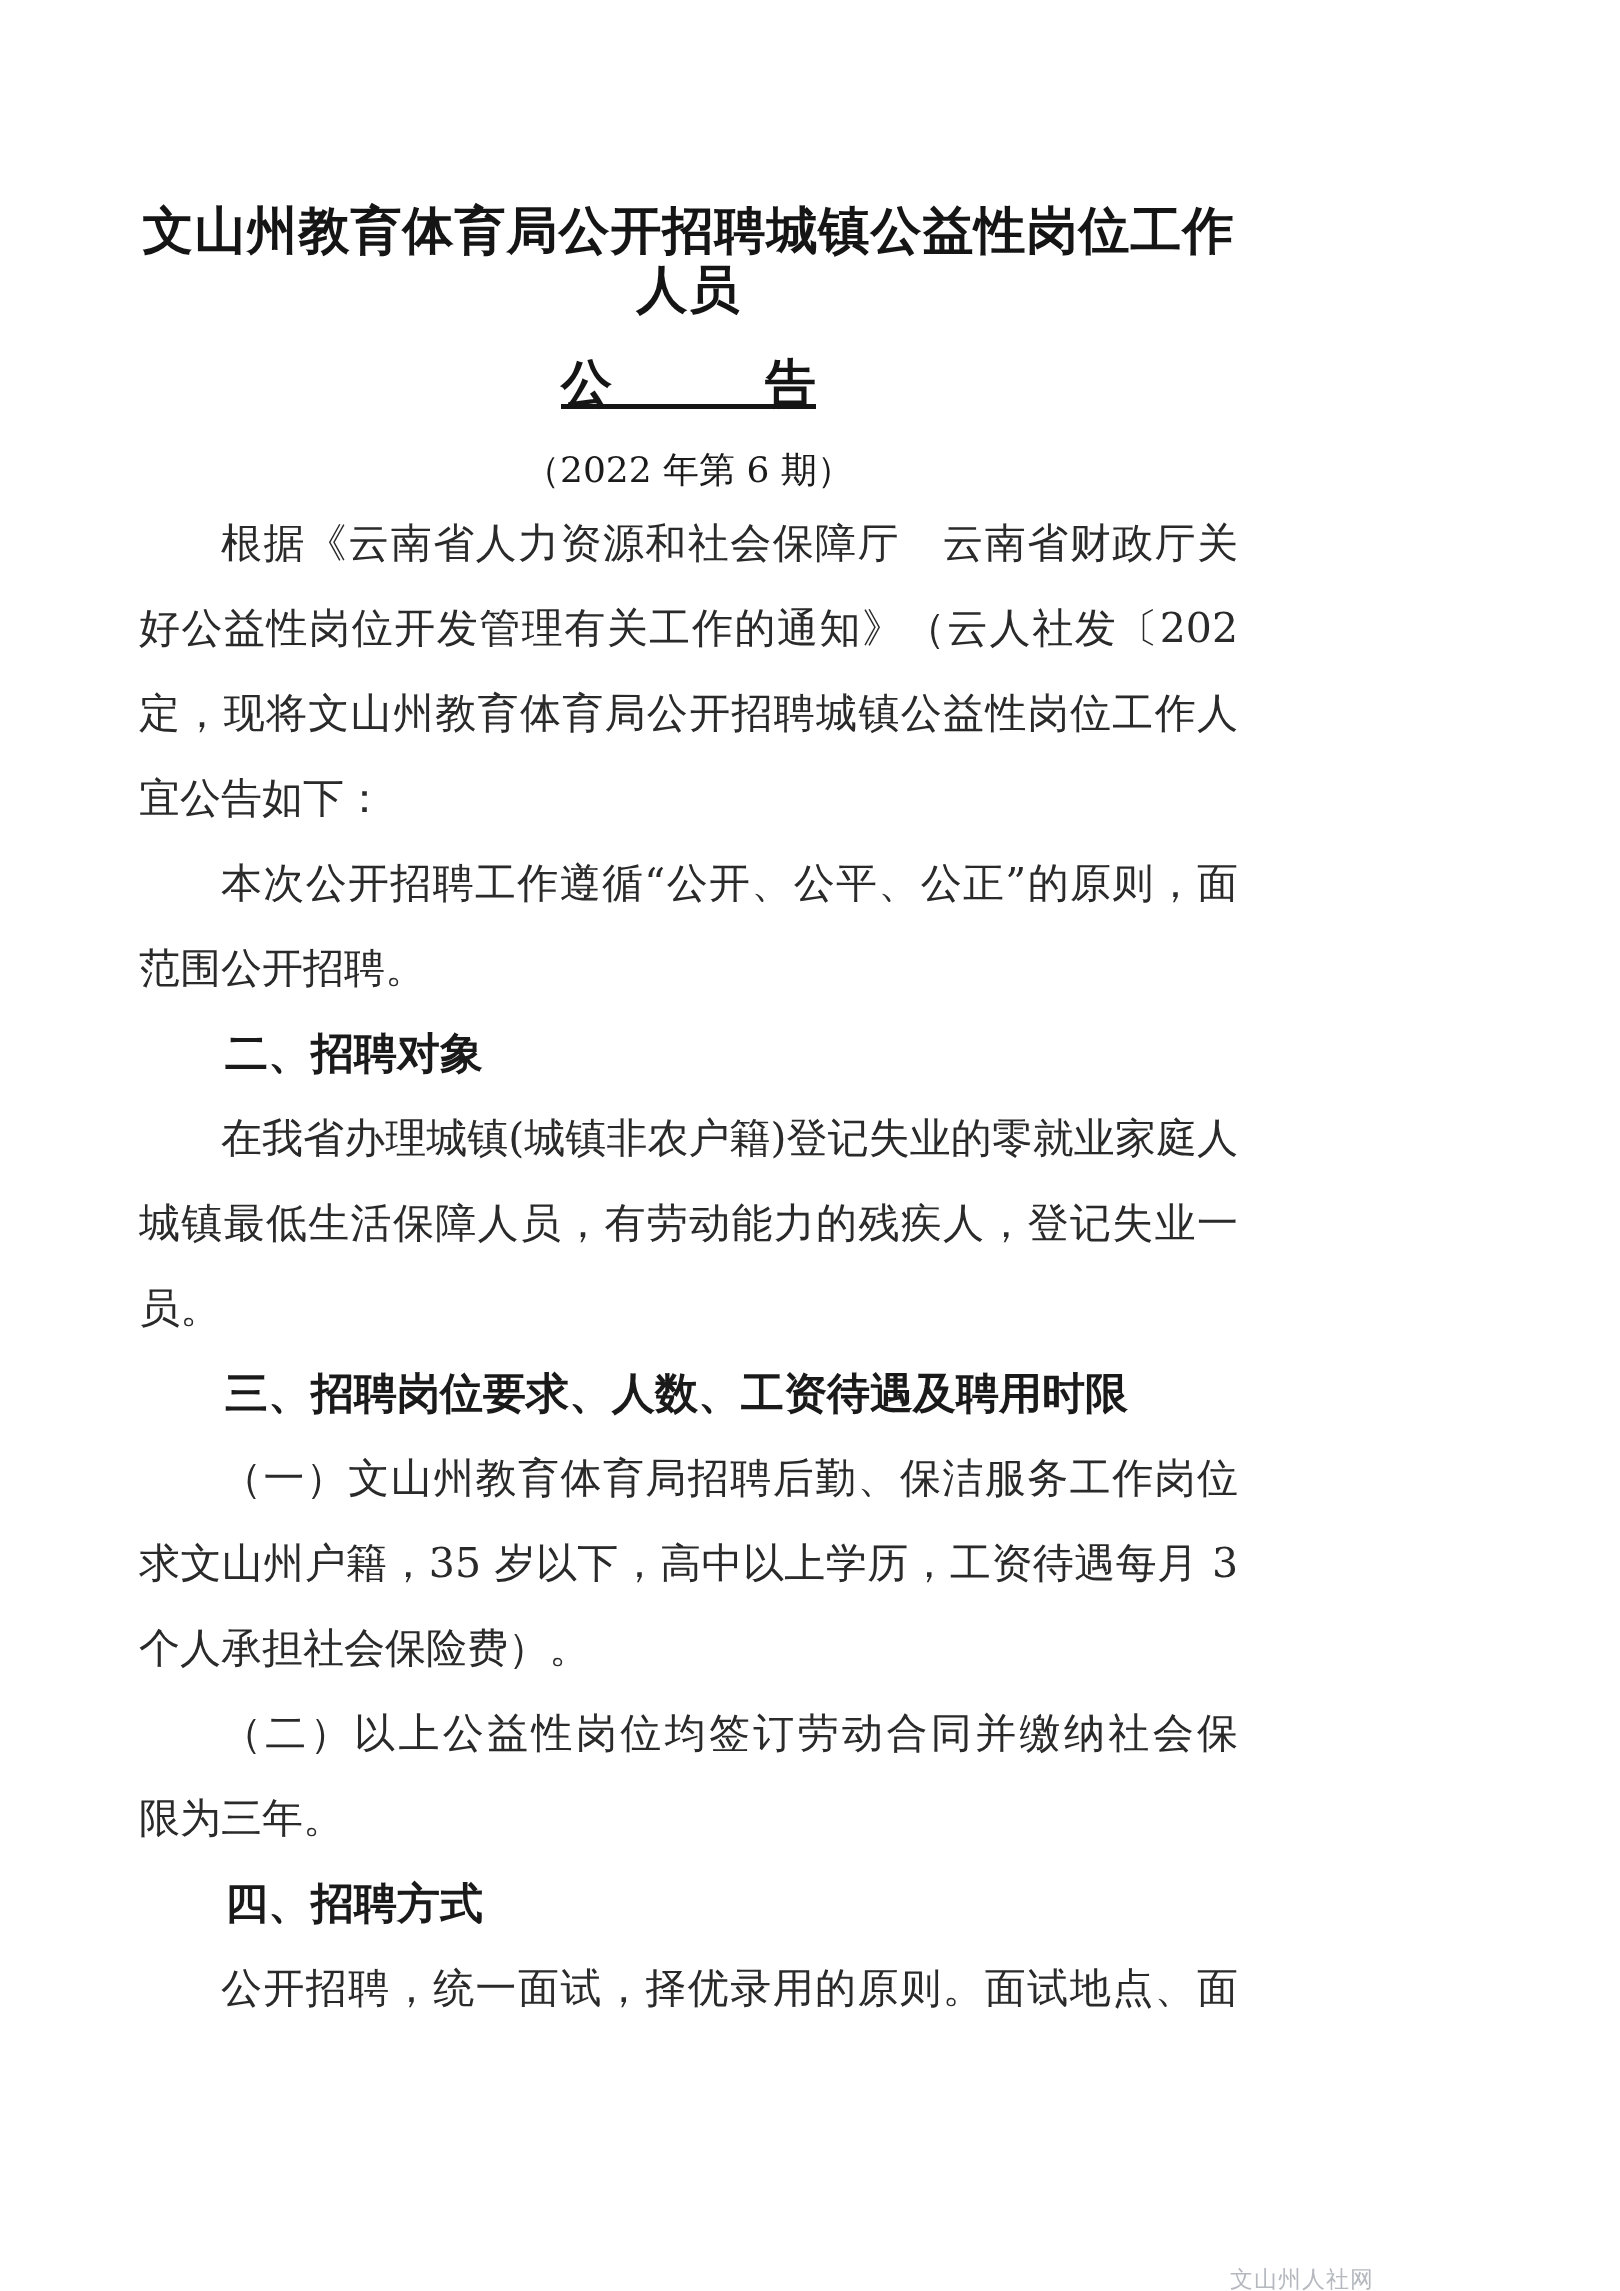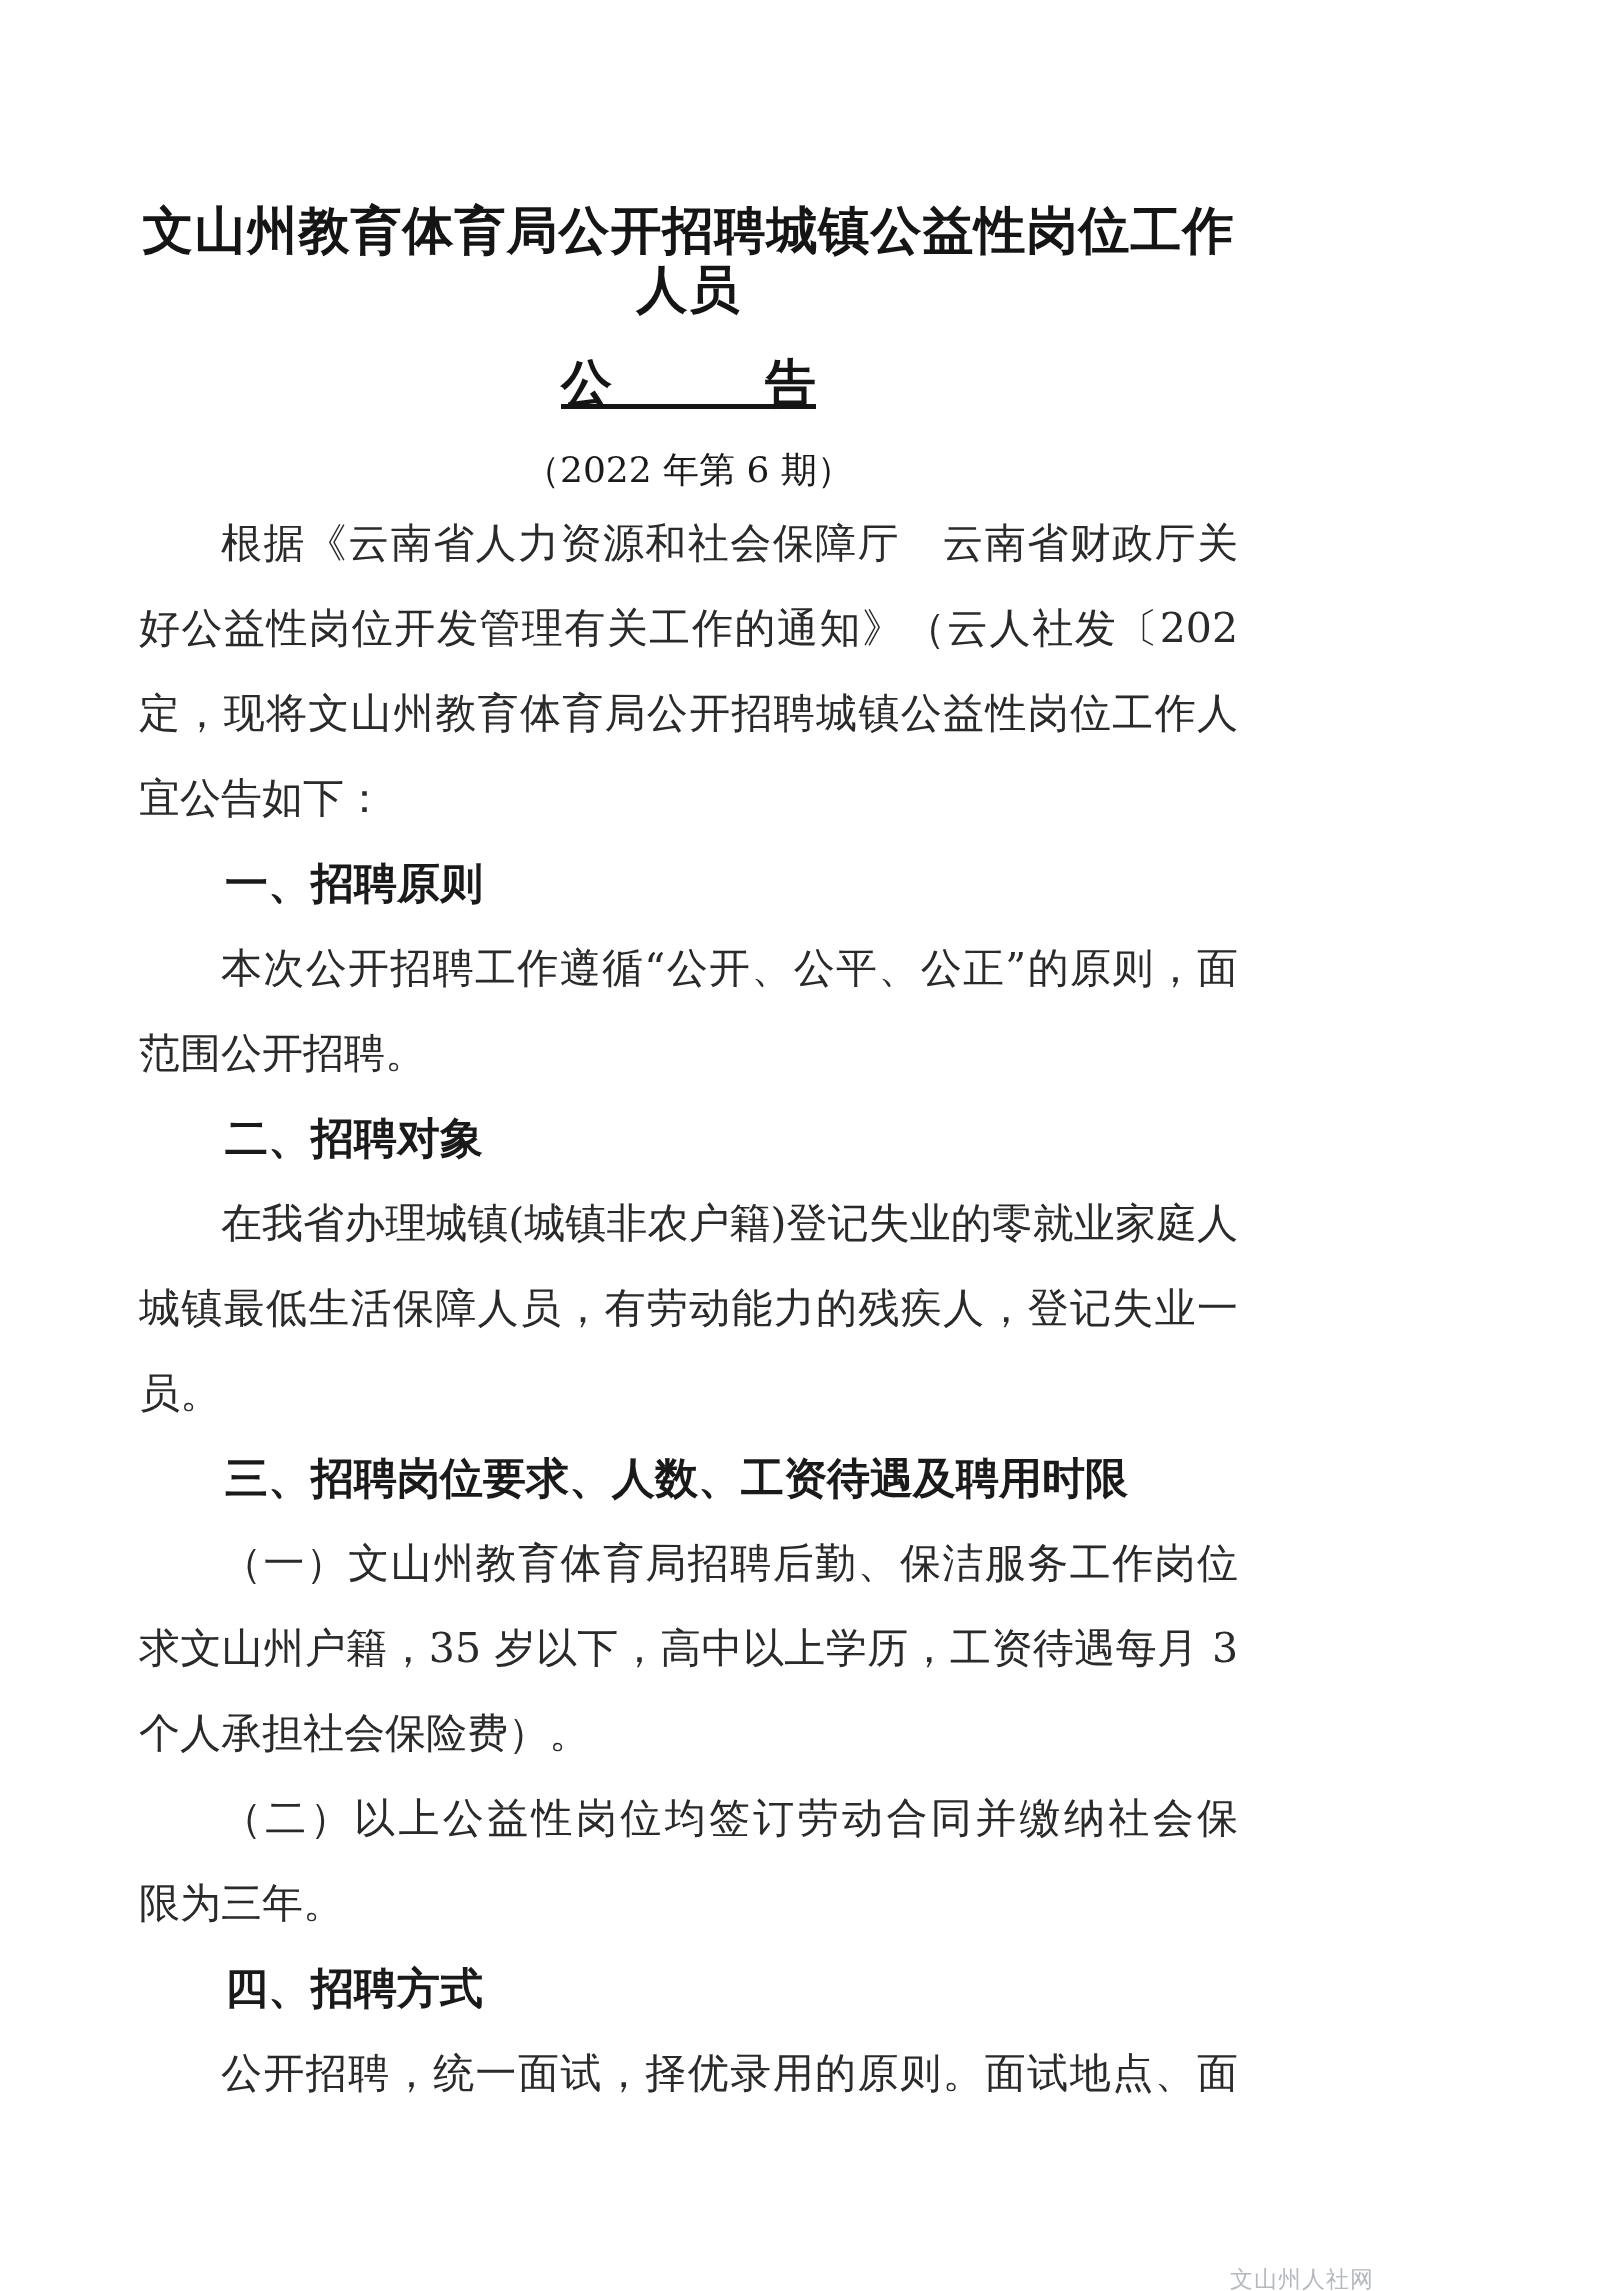--- a/index.html
+++ b/index.html
@@ -87,21 +87,20 @@
 
 <div class="page">
   <div class="doc-title">文山州教育体育局公开招聘城镇公益性岗位工作人员</div>
   <div class="doc-subtitle">公　　　告</div>
   <div class="doc-issue">（2022 年第 6 期）</div>
   <div class="doc-body" id="doc-body">
       <div class="line ind fill">根据《云南省人力资源和社会保障厅　云南省财政厅关于进一步做</div>
       <div class="line fill">好公益性岗位开发管理有关工作的通知》（云人社发〔2020〕9 号）规</div>
       <div class="line fill">定，现将文山州教育体育局公开招聘城镇公益性岗位工作人员有关事</div>
       <div class="line">宜公告如下：</div>
-      <div class="line heading ind">一、招聘原则</div>
       <div class="line ind fill">本次公开招聘工作遵循“公开、公平、公正”的原则，面向全州</div>
       <div class="line">范围公开招聘。</div>
       <div class="line heading ind">二、招聘对象</div>
       <div class="line ind fill">在我省办理城镇(城镇非农户籍)登记失业的零就业家庭人员，领取</div>
       <div class="line fill">城镇最低生活保障人员，有劳动能力的残疾人，登记失业一年以上人</div>
       <div class="line">员。</div>
       <div class="line heading ind">三、招聘岗位要求、人数、工资待遇及聘用时限</div>
       <div class="line ind fill">（一）文山州教育体育局招聘后勤、保洁服务工作岗位 2 名，要</div>
       <div class="line fill">求文山州户籍，35 岁以下，高中以上学历，工资待遇每月 3000 元（含</div>
       <div class="line">个人承担社会保险费）。</div>

